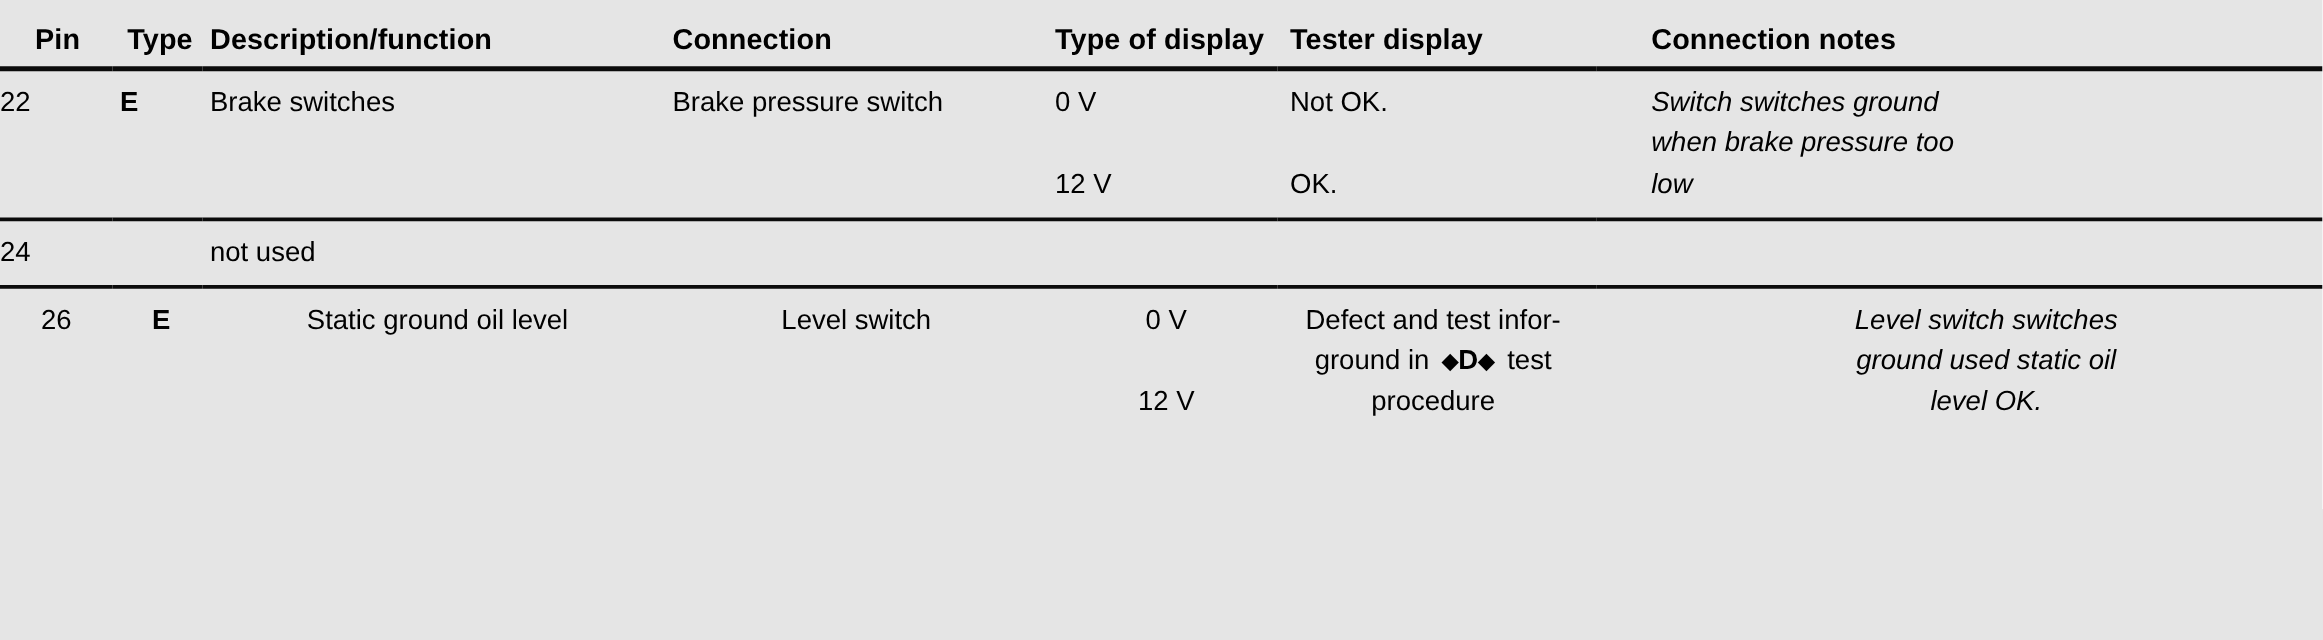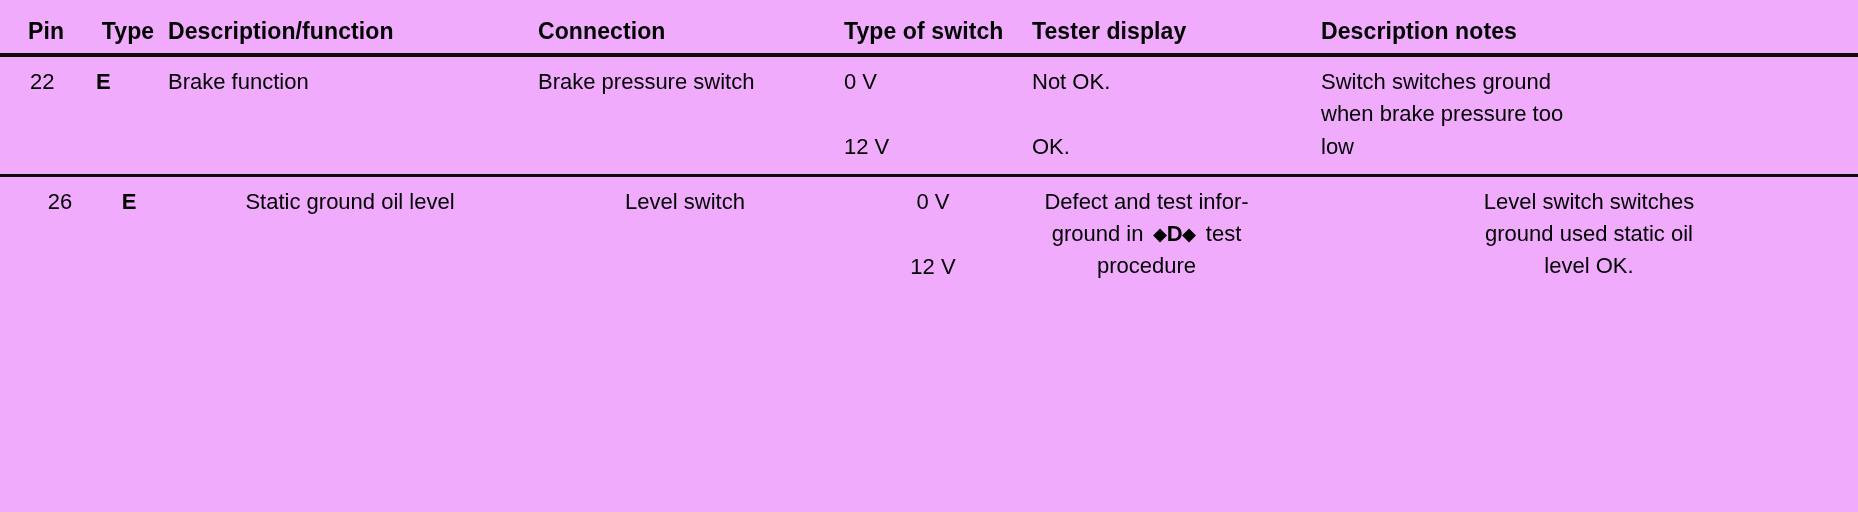--- a/index.html
+++ b/index.html
@@ -12,21 +12,21 @@
     width: 1858px;
     height: 512px;
     font-family: "Liberation Sans", sans-serif;
     color: #000000;
     overflow: hidden;
   }
   .page {
     position: relative;
     width: 1858px;
     height: 512px;
-    background: #f0abfc;
+    background: #e5e5e5;
   }
   table.pin-table {
     position: absolute;
     left: 0;
     top: 0;
     width: 1858px;
     border-collapse: collapse;
     table-layout: fixed;
   }
   col.c-pin      { width: 90px; }
@@ -62,33 +62,32 @@
     line-height: 1.47;
   }
   tbody tr.row-sep > td {
     border-bottom: 3px solid #0b0b0b;
   }
   tbody tr.row-last > td {
     border-bottom: none;
     text-align: center;
   }
   td.cell-pin {
-    padding-left: 30px;
     white-space: nowrap;
   }
   td.cell-type {
     padding-left: 6px;
     font-weight: bold;
     white-space: nowrap;
   }
   td.cell-desc  { padding-left: 6px; }
   td.cell-conn  { padding-left: 6px; }
   td.cell-signal{ padding-left: 12px; }
   td.cell-tester{ padding-left: 10px; padding-right: 16px; }
-  td.cell-notes { padding-left: 44px; padding-right: 1px; }
+  td.cell-notes { padding-left: 44px; padding-right: 1px; font-style: italic; }
 
   .stack-line { display: block; }
   .stack-line + .stack-line { margin-top: 33px; }
 
   .wrapline { display: block; }
 
   .diamond-token {
     font-weight: bold;
     white-space: nowrap;
     padding: 0 4px;
@@ -118,49 +117,58 @@
         <col class="c-tester">
         <col class="c-notes">
     </colgroup>
 
     <thead>
       <tr>
         <th class="th-pin">Pin</th>
         <th class="th-type">Type</th>
         <th class="th-desc">Description/function</th>
         <th class="th-conn">Connection</th>
-        <th class="th-signal">Type of switch</th>
+        <th class="th-signal">Type of display</th>
         <th class="th-tester">Tester display</th>
-        <th class="th-notes">Description notes</th>
+        <th class="th-notes">Connection notes</th>
       </tr>
     </thead>
 
     <tbody>
 
       <tr class="row-sep">
         <td class="cell-pin">22</td>
         <td class="cell-type">E</td>
-        <td class="cell-desc">Brake function</td>
+        <td class="cell-desc">Brake switches</td>
         <td class="cell-conn">Brake pressure switch</td>
         <td class="cell-signal">
           <span class="stack-line">0 V</span>
           <span class="stack-line">12 V</span>
         </td>
         <td class="cell-tester">
           <span class="stack-line">Not OK.</span>
           <span class="stack-line">OK.</span>
         </td>
         <td class="cell-notes">
           <span class="wrapline">Switch switches ground</span>
           <span class="wrapline">when brake pressure too</span>
           <span class="wrapline">low</span>
         </td>
       </tr>
 
 
+      <tr class="row-sep">
+        <td class="cell-pin">24</td>
+        <td class="cell-type"></td>
+        <td class="cell-desc">not used</td>
+        <td class="cell-conn"></td>
+        <td class="cell-signal"></td>
+        <td class="cell-tester"></td>
+        <td class="cell-notes"></td>
+      </tr>
 
 
       <tr class="row-last">
         <td class="cell-pin">26</td>
         <td class="cell-type">E</td>
         <td class="cell-desc">Static ground oil level</td>
         <td class="cell-conn">Level switch</td>
         <td class="cell-signal">
           <span class="stack-line">0 V</span>
           <span class="stack-line">12 V</span>

